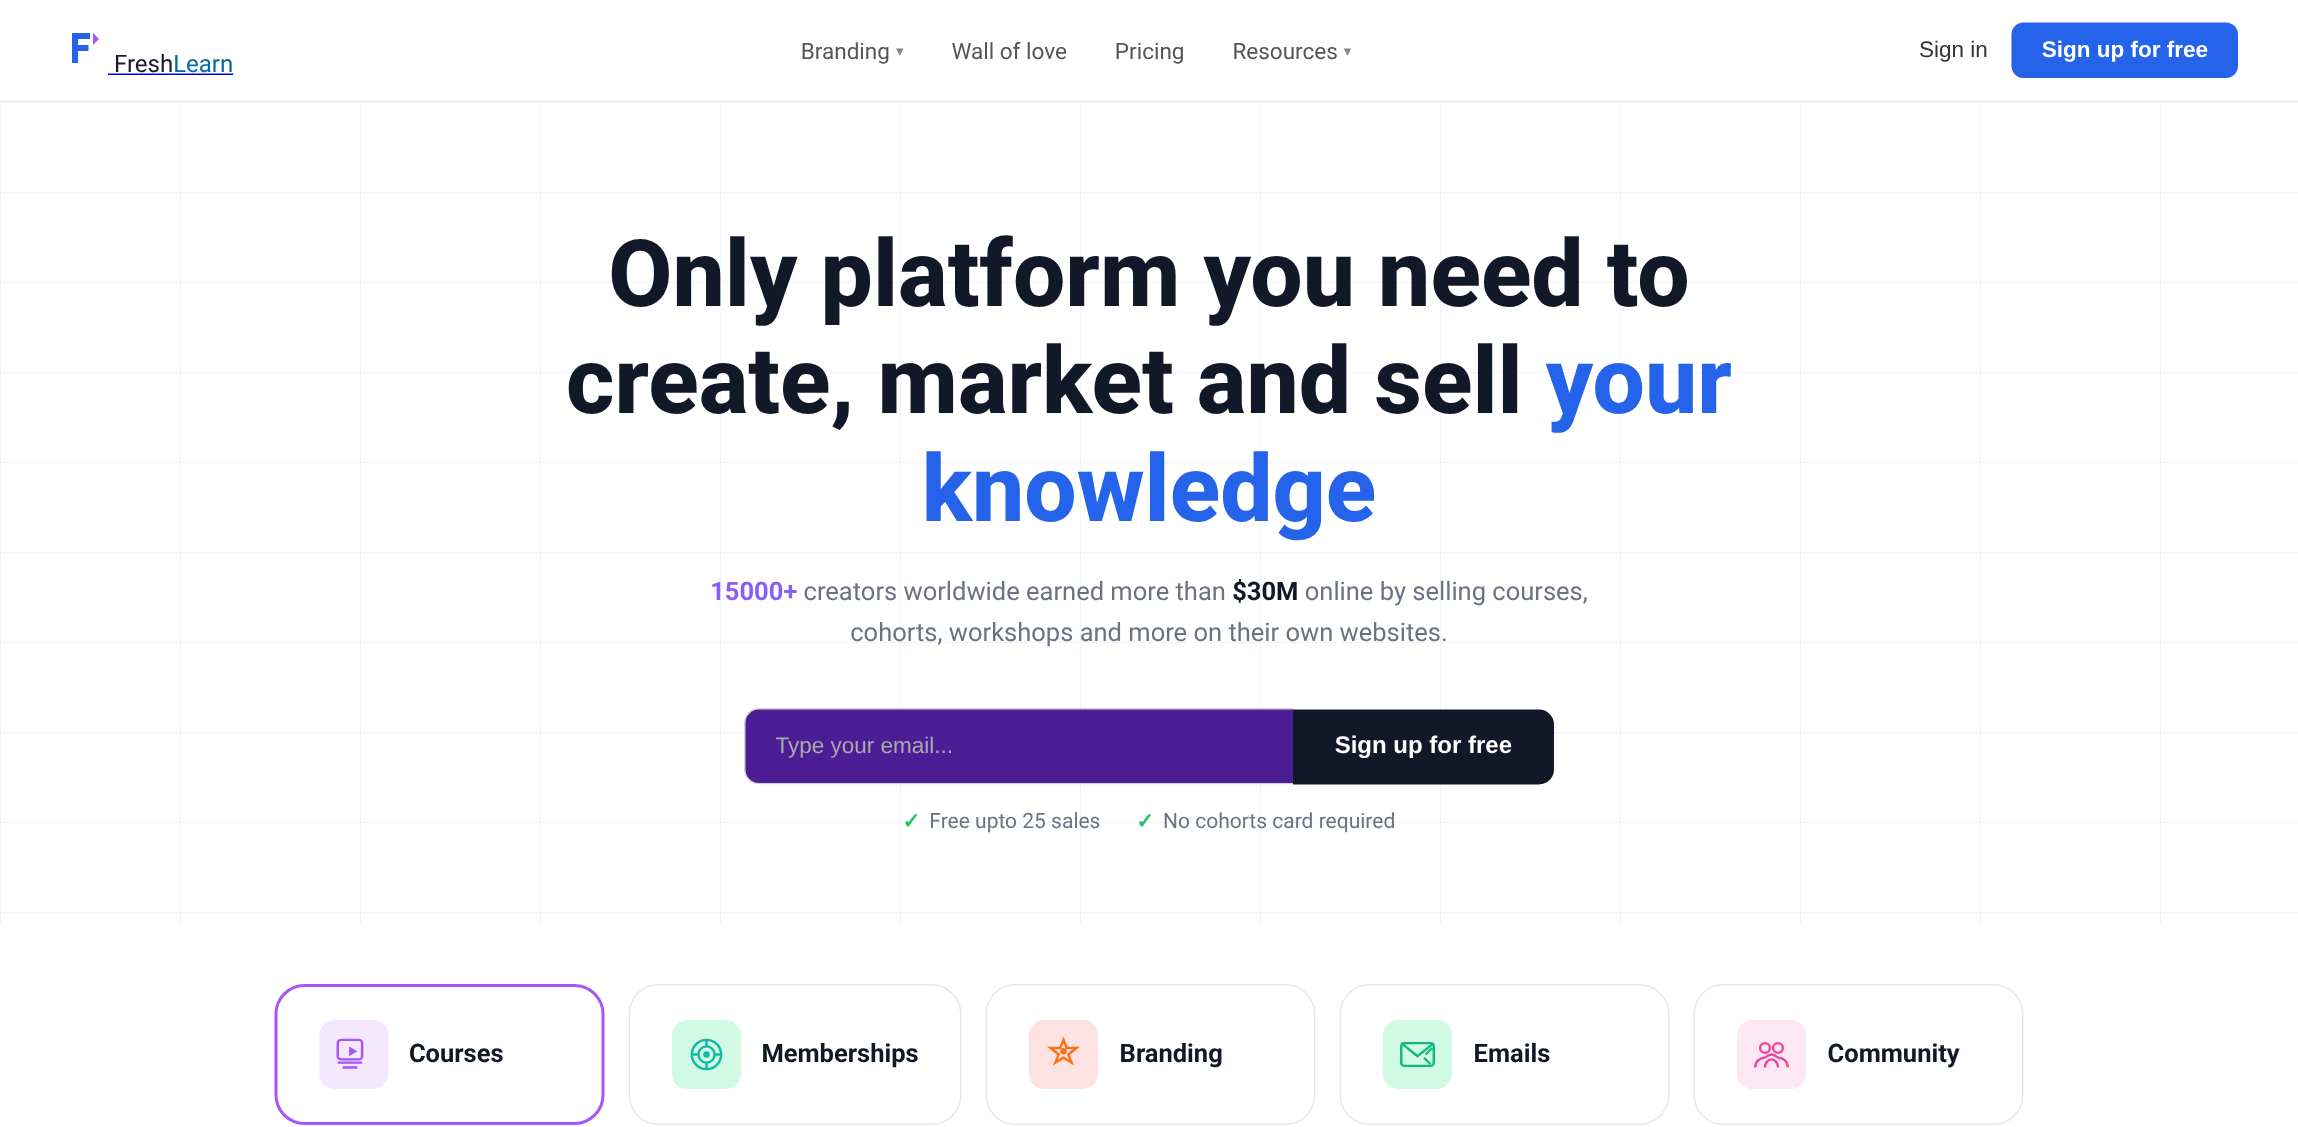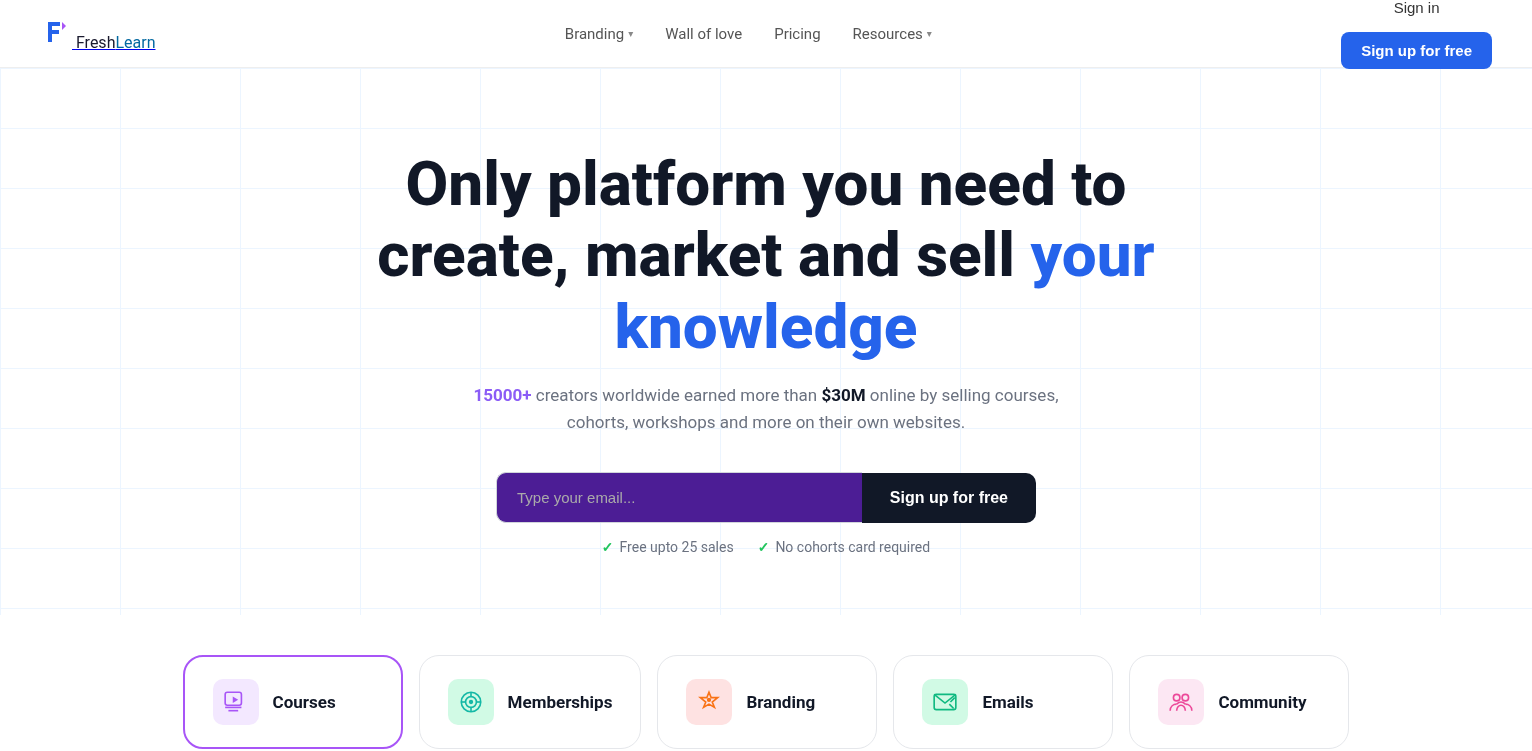--- a/index.html
+++ b/index.html
@@ -46,21 +46,20 @@
     }
     .chevron-down {
       font-size: 10px;
       color: #888;
     }
 
     .nav-actions {
       display: flex;
       align-items: center;
       gap: 16px;
-      flex-direction: column;
     }
     .btn-signin {
       background: none;
       border: none;
       font-size: 15px;
       color: #333;
       cursor: pointer;
       font-weight: 500;
     }
     .btn-signup-nav {

